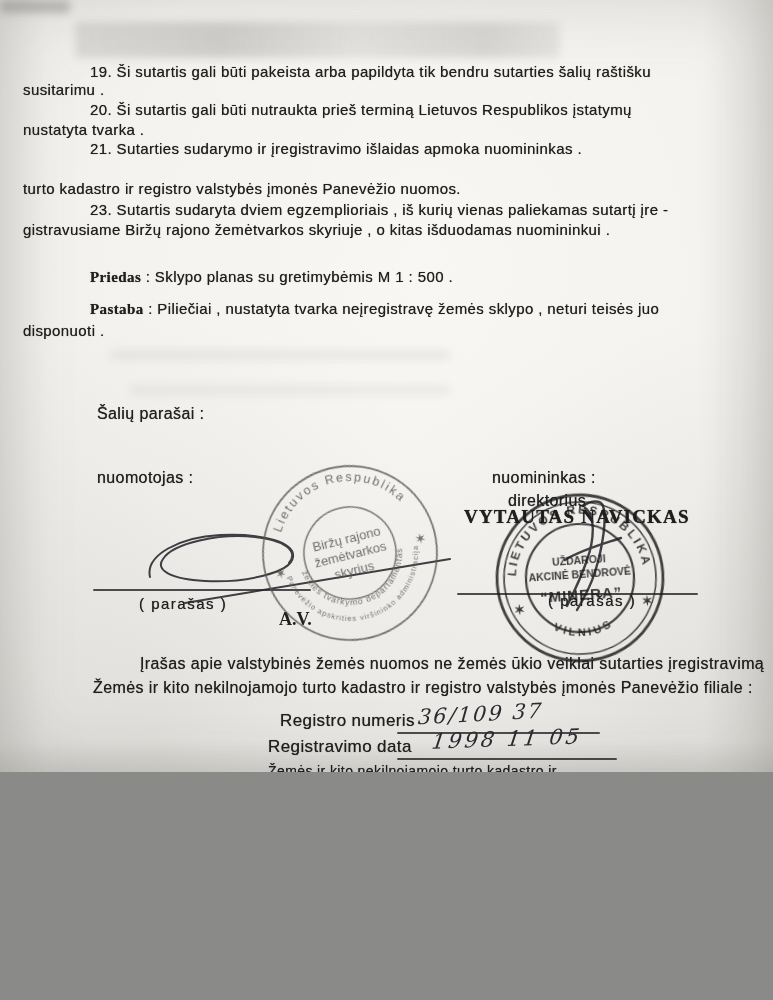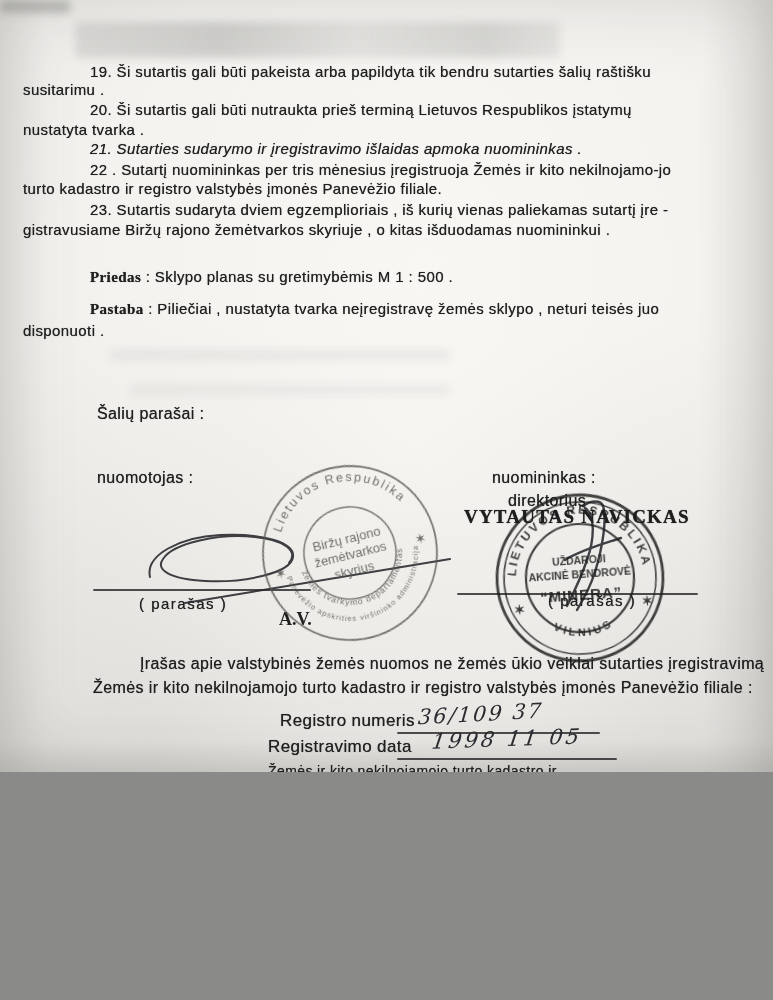--- a/index.html
+++ b/index.html
@@ -32,23 +32,22 @@
   <div class="smudge" style="left:75px;top:22px;width:485px;height:36px;opacity:.5;
        background:linear-gradient(90deg, rgba(138,138,136,.45), rgba(116,116,114,.58) 30%, rgba(150,150,148,.38) 58%, rgba(130,130,128,.52) 85%, rgba(150,150,148,.35));"></div>
   <div class="smudge" style="left:0;top:0;width:70px;height:13px;background:rgba(80,80,78,.5);opacity:.6;"></div>
   <div class="smudge" style="left:110px;top:350px;width:340px;height:10px;background:rgba(120,120,118,.22);opacity:.5;"></div>
   <div class="smudge" style="left:130px;top:385px;width:320px;height:10px;background:rgba(120,120,118,.20);opacity:.5;"></div>
 
   <div class="abs scan" style="left:90px;top:63px;">19. Ši sutartis gali būti pakeista arba papildyta tik bendru sutarties šalių raštišku</div>
   <div class="abs scan" style="left:23px;top:81px;">susitarimu .</div>
   <div class="abs scan" style="left:90px;top:101px;">20. Ši sutartis gali būti nutraukta prieš terminą Lietuvos Respublikos įstatymų</div>
   <div class="abs scan" style="left:23px;top:121px;">nustatyta tvarka .</div>
-  <div class="abs scan" style="left:90px;top:140px;font-style:italic;">21. Sutarties sudarymo ir įregistravimo išlaidas apmoka nuomininkas .</div>
-  <div class="abs scan" style="left:90px;top:161px;">22 . Sutartį nuomininkas per tris mėnesius įregistruoja Žemės ir kito nekilnojamo-jo</div>
-  <div class="abs scan" style="left:23px;top:180px;">turto kadastro ir registro valstybės įmonės Panevėžio filiale.</div>
+  <div class="abs scan" style="left:90px;top:140px;">21. Sutarties sudarymo ir įregistravimo išlaidas apmoka nuomininkas .</div>
+  <div class="abs scan" style="left:23px;top:180px;">turto kadastro ir registro valstybės įmonės Panevėžio nuomos.</div>
   <div class="abs scan" style="left:90px;top:201px;">23. Sutartis sudaryta dviem egzemplioriais , iš kurių vienas paliekamas sutartį įre -</div>
   <div class="abs scan" style="left:23px;top:221px;">gistravusiame Biržų rajono žemėtvarkos skyriuje , o kitas išduodamas nuomininkui .</div>
 
   <div class="abs scan" style="left:90px;top:268px;">
     <b class="serifb">Priedas</b><span> : Sklypo planas su gretimybėmis M 1 : 500 .</span>
   </div>
   <div class="abs scan" style="left:90px;top:300px;">
     <b class="serifb">Pastaba</b><span> : Piliečiai , nustatyta tvarka neįregistravę žemės sklypo , neturi teisės juo</span>
   </div>
   <div class="abs scan" style="left:23px;top:322px;">disponuoti .</div>

